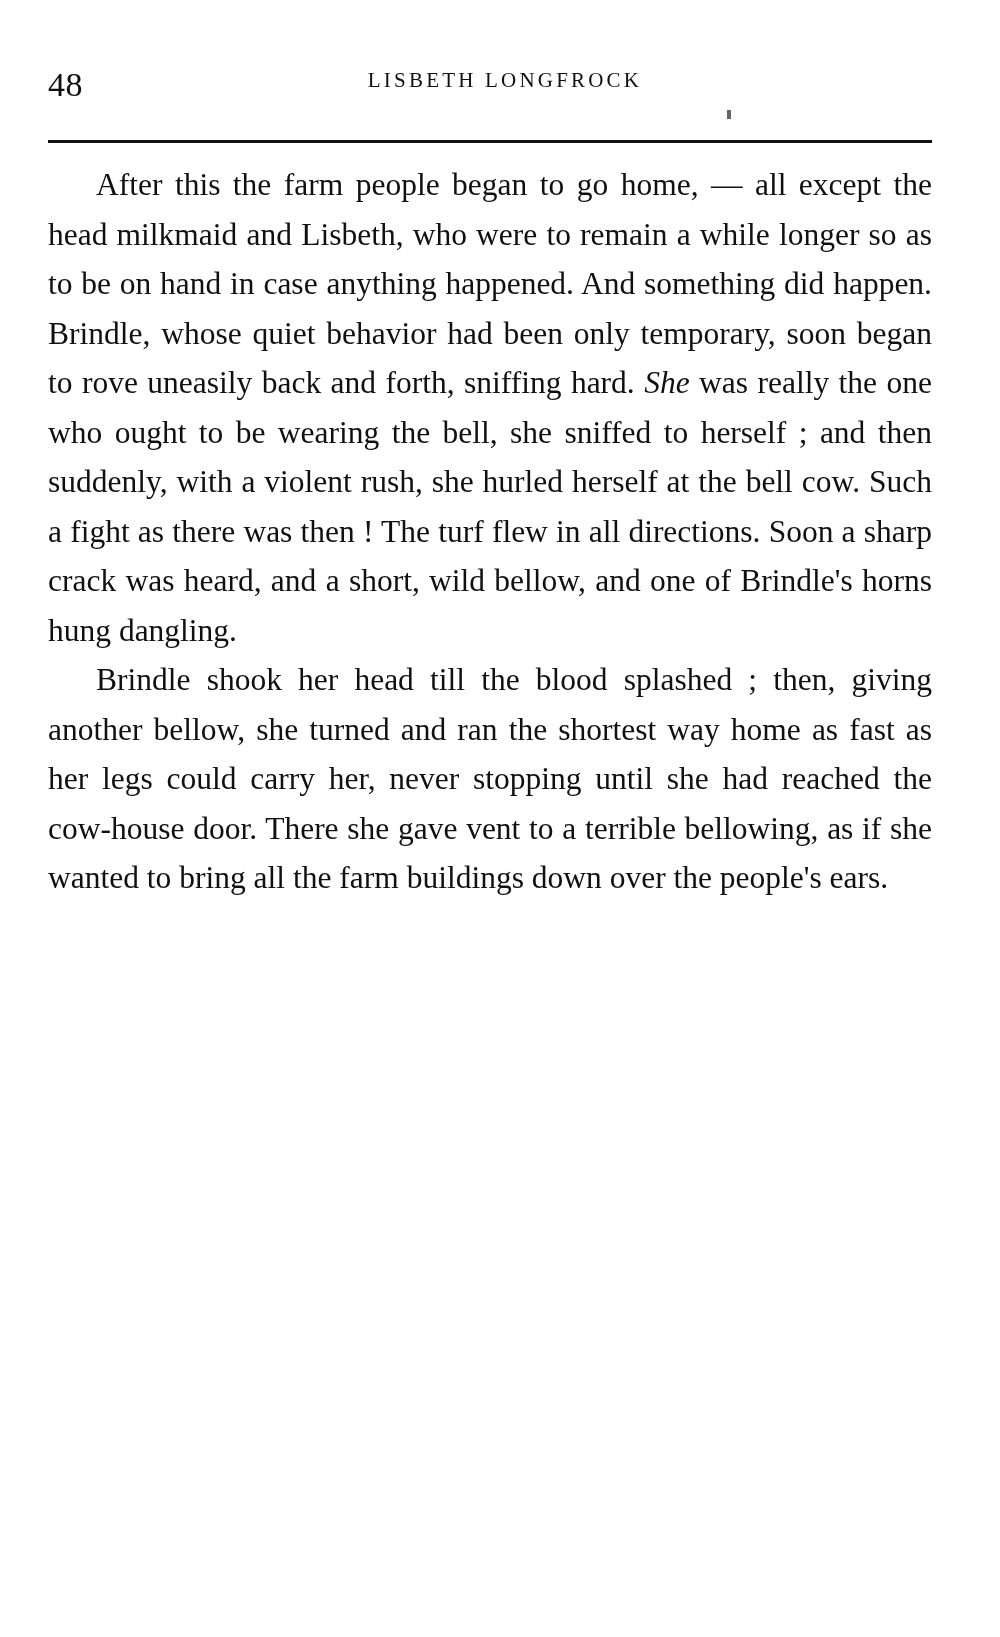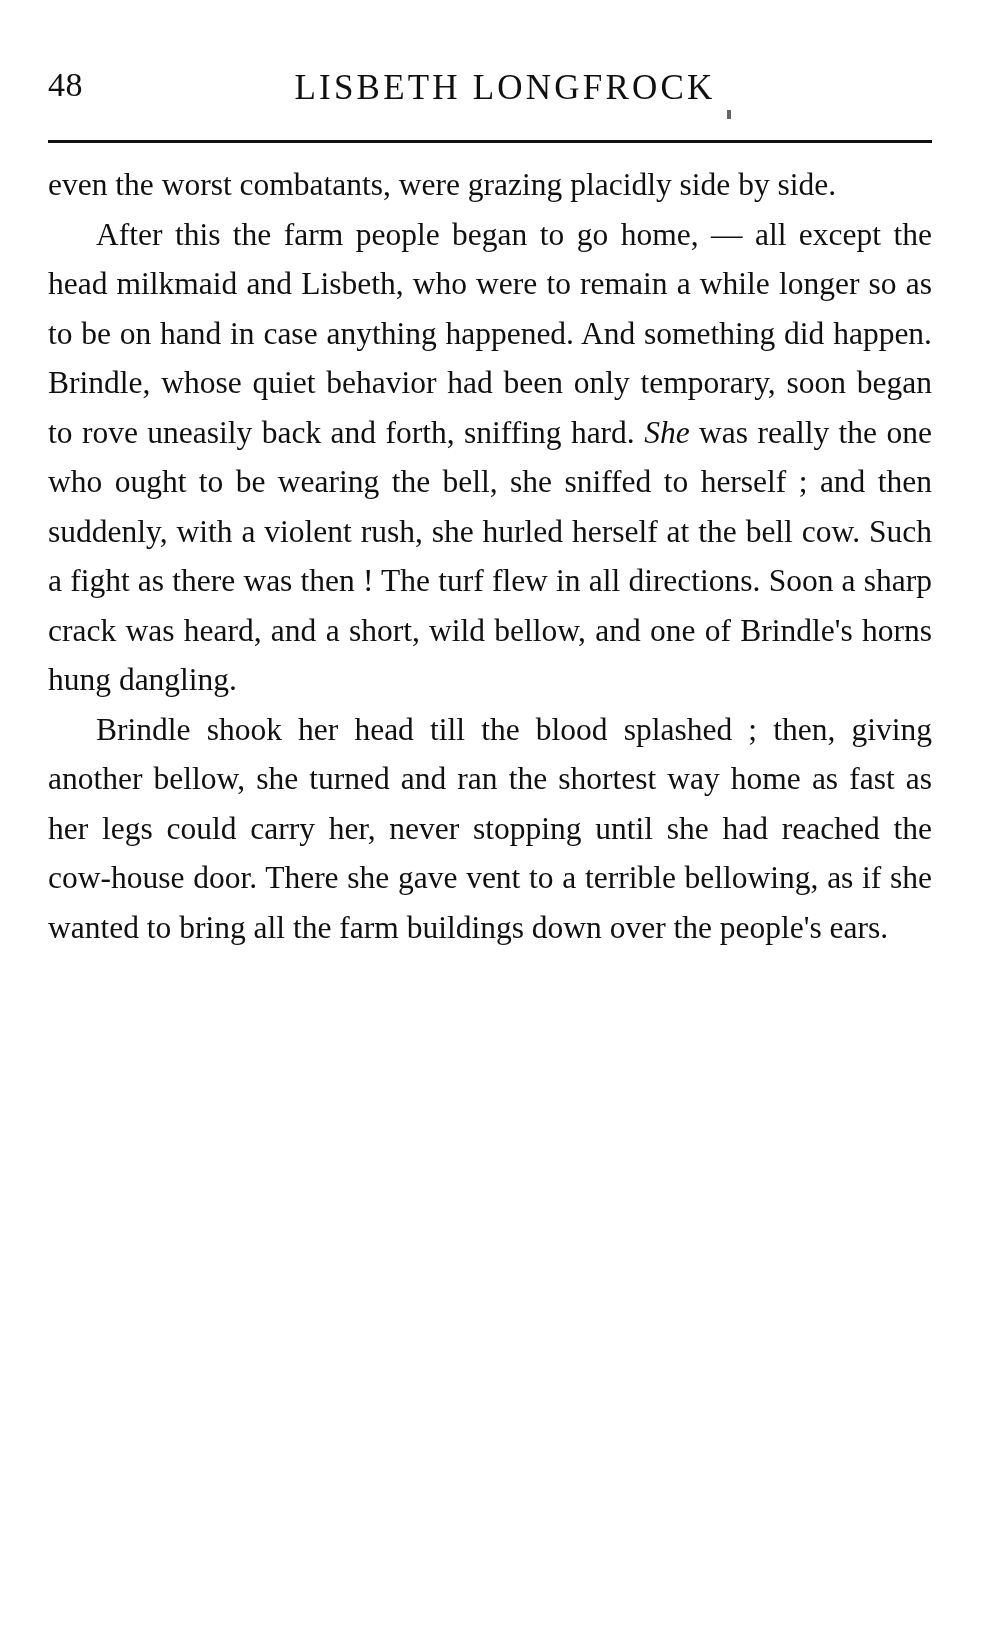--- a/index.html
+++ b/index.html
@@ -38,21 +38,21 @@
     font-size: 34px;
     letter-spacing: 0.5px;
     font-family: "Liberation Serif", serif;
   }
   .running-head {
     position: absolute;
     left: 0;
     top: 10px;
     width: 884px;
     text-align: center;
-    font-size: 35px;
+    font-size: 21px;
     letter-spacing: 3.2px;
     padding-left: 30px;
     box-sizing: border-box;
   }
   .rule {
     position: absolute;
     left: 48px;
     top: 140px;
     width: 884px;
     height: 3px;
@@ -100,21 +100,20 @@
   <div class="header">
     <div class="folio">48</div>
     <div class="running-head">LISBETH LONGFROCK</div>
     <div class="speck"></div>
   </div>
 
   <div class="rule"></div>
 
   <div class="body-text">
 
-    <p>even the worst combatants, were grazing placidly side by side.</p>
 
     <p class="indent"><span>After this the farm people began to go home, — all except the head milkmaid and Lisbeth, who were to remain a while longer so as to be on hand in case anything happened. And something did happen. Brindle, whose quiet behavior had been only temporary, soon began to rove uneasily back and forth, sniffing hard. </span><span class="ital">She</span><span> was really the one who ought to be wearing the bell, she sniffed to herself ; and then suddenly, with a violent rush, she hurled herself at the bell cow. Such a fight as there was then ! The turf flew in all directions. Soon a sharp crack was heard, and a short, wild bellow, and one of Brindle's horns hung dangling.</span></p>
 
     <p class="indent">Brindle shook her head till the blood splashed ; then, giving another bellow, she turned and ran the shortest way home as fast as her legs could carry her, never stopping until she had reached the cow-house door. There she gave vent to a terrible bellowing, as if she wanted to bring all the farm buildings down over the people's ears.</p>
 
     <div class="dotsep-wrap">
       <span class="dot"></span>
       <span class="dot"></span>
       <span class="dot"></span>
       <span class="dot"></span>

